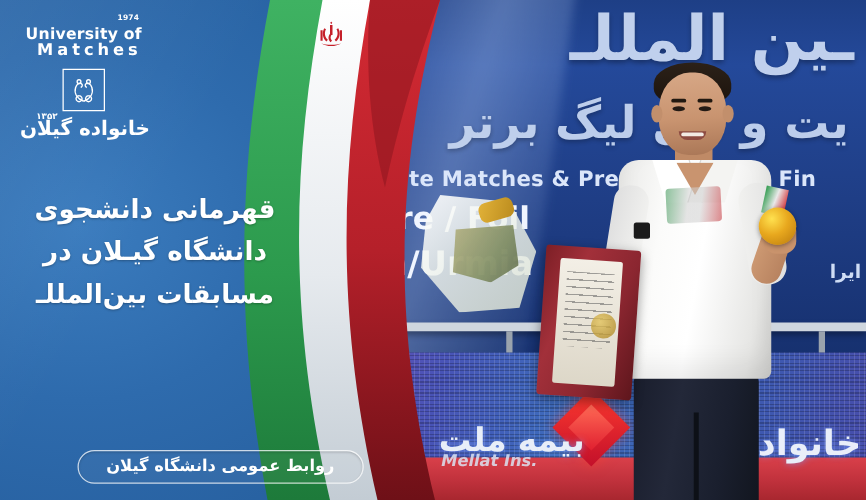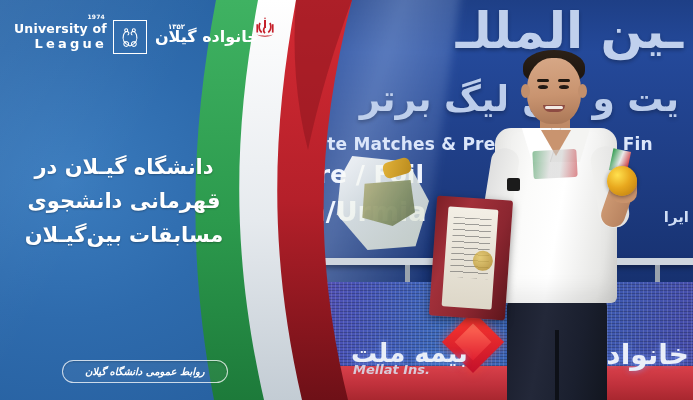--- a/index.html
+++ b/index.html
@@ -13,21 +13,21 @@
   .blue-panel{
     position:absolute;left:0;top:0;width:320px;height:400px;
     background:radial-gradient(ellipse at 20% 45%, #3b7cbe 0%, #2e6bad 45%, #255d9c 100%);
   }
   .blue-panel:after{
     content:"";position:absolute;inset:0;
     background:linear-gradient(120deg, rgba(255,255,255,.06) 0%, rgba(255,255,255,0) 40%);
   }
   
   .logo-wrap{
-    position:absolute;left:14px;top:20px;display:flex;align-items:center;gap:6px;z-index:9;
+    position:absolute;left:14px;top:20px;display:flex;align-items:center;gap:6px;z-index:9;flex-direction:column;
   }
   .logo-en{
     color:#ffffff;line-height:1.15;text-align:right;position:relative;
   }
   .logo-en .l1{font-size:12.5px;font-weight:700;letter-spacing:.2px;}
   .logo-en .l2{font-size:13px;font-weight:700;letter-spacing:3.2px;}
   .logo-year{
     position:absolute;right:2px;top:-8px;font-size:6px;font-weight:700;letter-spacing:.2px;color:#fff;
   }
   .crest{
@@ -44,24 +44,23 @@
     position:absolute;left:0;top:150px;width:248px;
     direction:rtl;text-align:center;color:#ffffff;z-index:9;
     font-size:21px;font-weight:700;line-height:1.62;
     text-shadow:0 1px 2px rgba(0,0,0,.28);
     letter-spacing:-.2px;
   }
   
   .pill{
     position:absolute;left:62px;top:360px;z-index:9;
     border:1px solid rgba(255,255,255,.75);border-radius:20px;
-    padding:5px 22px;color:#ffffff;font-size:10px;font-weight:600;
+    padding:5px 22px;color:#ffffff;font-size:13px;font-weight:600;
     direction:rtl;background:rgba(255,255,255,.05);
     box-shadow:0 1px 2px rgba(0,0,0,.18) inset;
-    font-style:italic;
   }
   
   .swoosh{position:absolute;left:0;top:0;width:693px;height:400px;z-index:6;pointer-events:none;}
   .iran-emblem{position:absolute;left:253px;top:17px;width:24px;height:26px;z-index:8;}
   
   .photo{
     position:absolute;left:255px;top:0;width:438px;height:400px;overflow:hidden;z-index:2;
     background:#10306d;
   }
   
@@ -363,41 +362,41 @@
       <path d="M3.4 7.2 h1.7 v8.4 h-1.7 z"></path>
       <path d="M18.9 7.2 h1.7 v8.4 h-1.7 z"></path>
       <path d="M4 17.6 c3.6 1.6 12.4 1.6 16 0 c-4.2 3 -11.8 3 -16 0 z"></path>
     </g>
   </svg>
 
   <div class="logo-wrap">
     <div class="logo-en">
       <div class="logo-year">1974</div>
       <div class="l1">University of</div>
-      <div class="l2">League</div>
+      <div class="l2">Matches</div>
     </div>
     <div class="crest">
       <svg width="26" height="26" viewBox="0 0 26 26">
         <g fill="none" stroke="#ffffff" stroke-width="1.1">
           <path d="M13 22 C8 20 5 16 6.5 11 C7.4 8 10 6.6 11.4 8.2 C12.4 9.3 11.6 10.6 10.6 11"></path>
           <path d="M13 22 C18 20 21 16 19.5 11 C18.6 8 16 6.6 14.6 8.2 C13.6 9.3 14.4 10.6 15.4 11"></path>
           <circle cx="9.2" cy="6.3" r="1.5"></circle>
           <circle cx="16.8" cy="6.3" r="1.5"></circle>
           <path d="M9.2 17.6 a2.4 2.4 0 1 0 0.1 0"></path>
           <path d="M16.8 17.6 a2.4 2.4 0 1 0 0.1 0"></path>
         </g>
       </svg>
     </div>
     <div class="logo-fa">
       <span class="fayear">۱۳۵۲</span>
       <span>خانواده گیلان</span>
     </div>
   </div>
 
   <div class="headline">
+    <div>قهرمانی دانشجوی</div>
     <div>دانشگاه گیـلان در</div>
-    <div>قهرمانی دانشجوی</div>
-    <div>مسابقات بین‌گیـلان</div>
+    <div>مسابقات بین‌المللـ</div>
   </div>
 
   <div class="pill">روابط عمومی دانشگاه گیلان</div>
 
 </div>
 
 </body></html>

